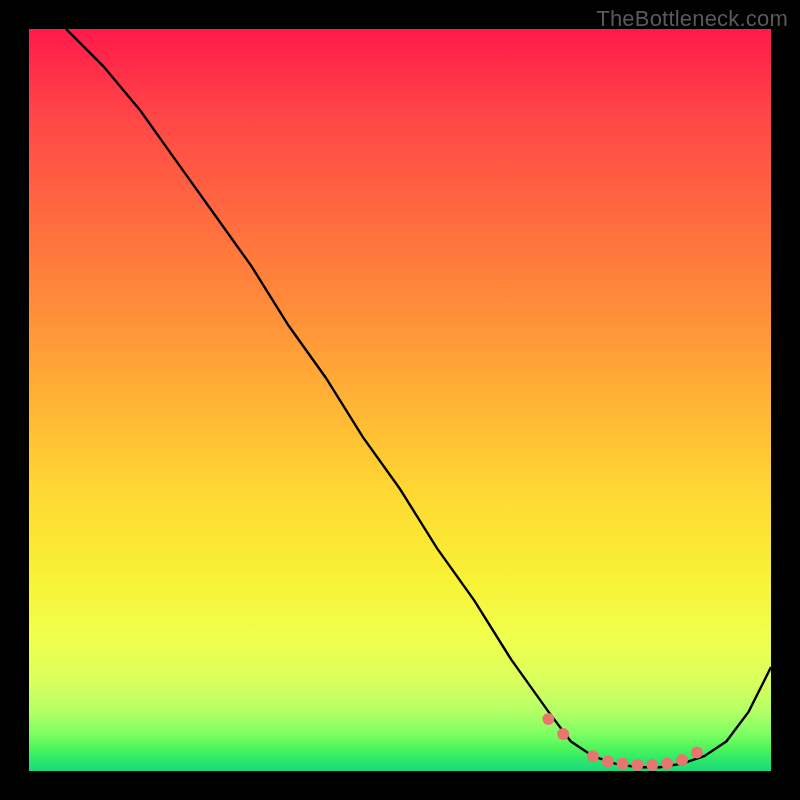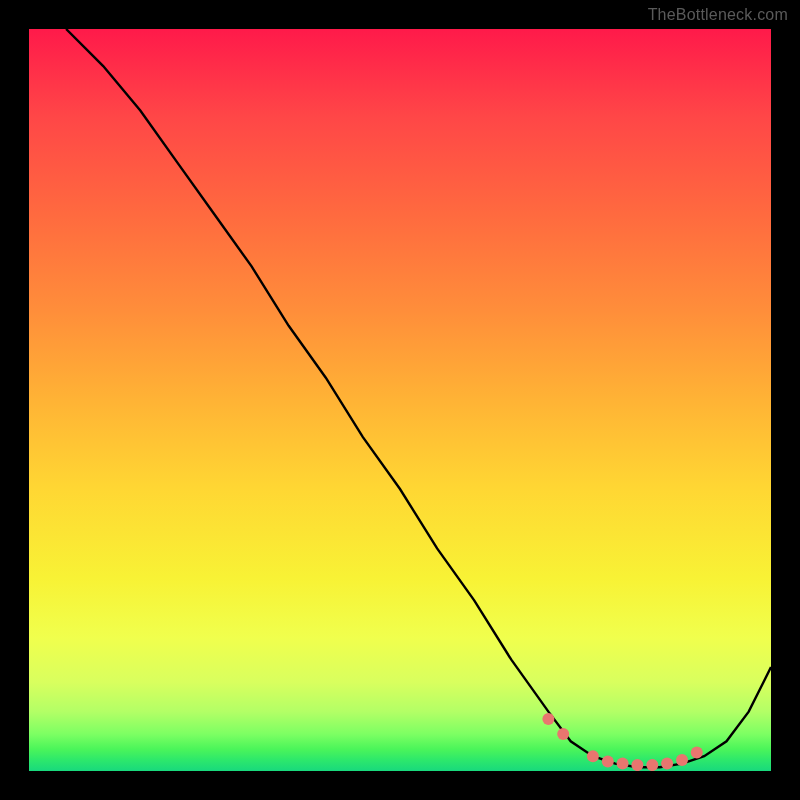--- a/index.html
+++ b/index.html
@@ -38,21 +38,21 @@
       #4cf55a 97%,
       #2de86b 98.5%,
       #18d97d 100%
     );
   }
   .watermark {
     position: absolute;
     top: 6px;
     right: 12px;
     color: #5a5a5a;
-    font-size: 16px;
+    font-size: 22px;
     font-weight: 500;
     letter-spacing: 0.2px;
     user-select: none;
     margin-left: 44px;
   }
   svg.curve {
     position: absolute;
     left: 0;
     top: 0;
     width: 742px;

